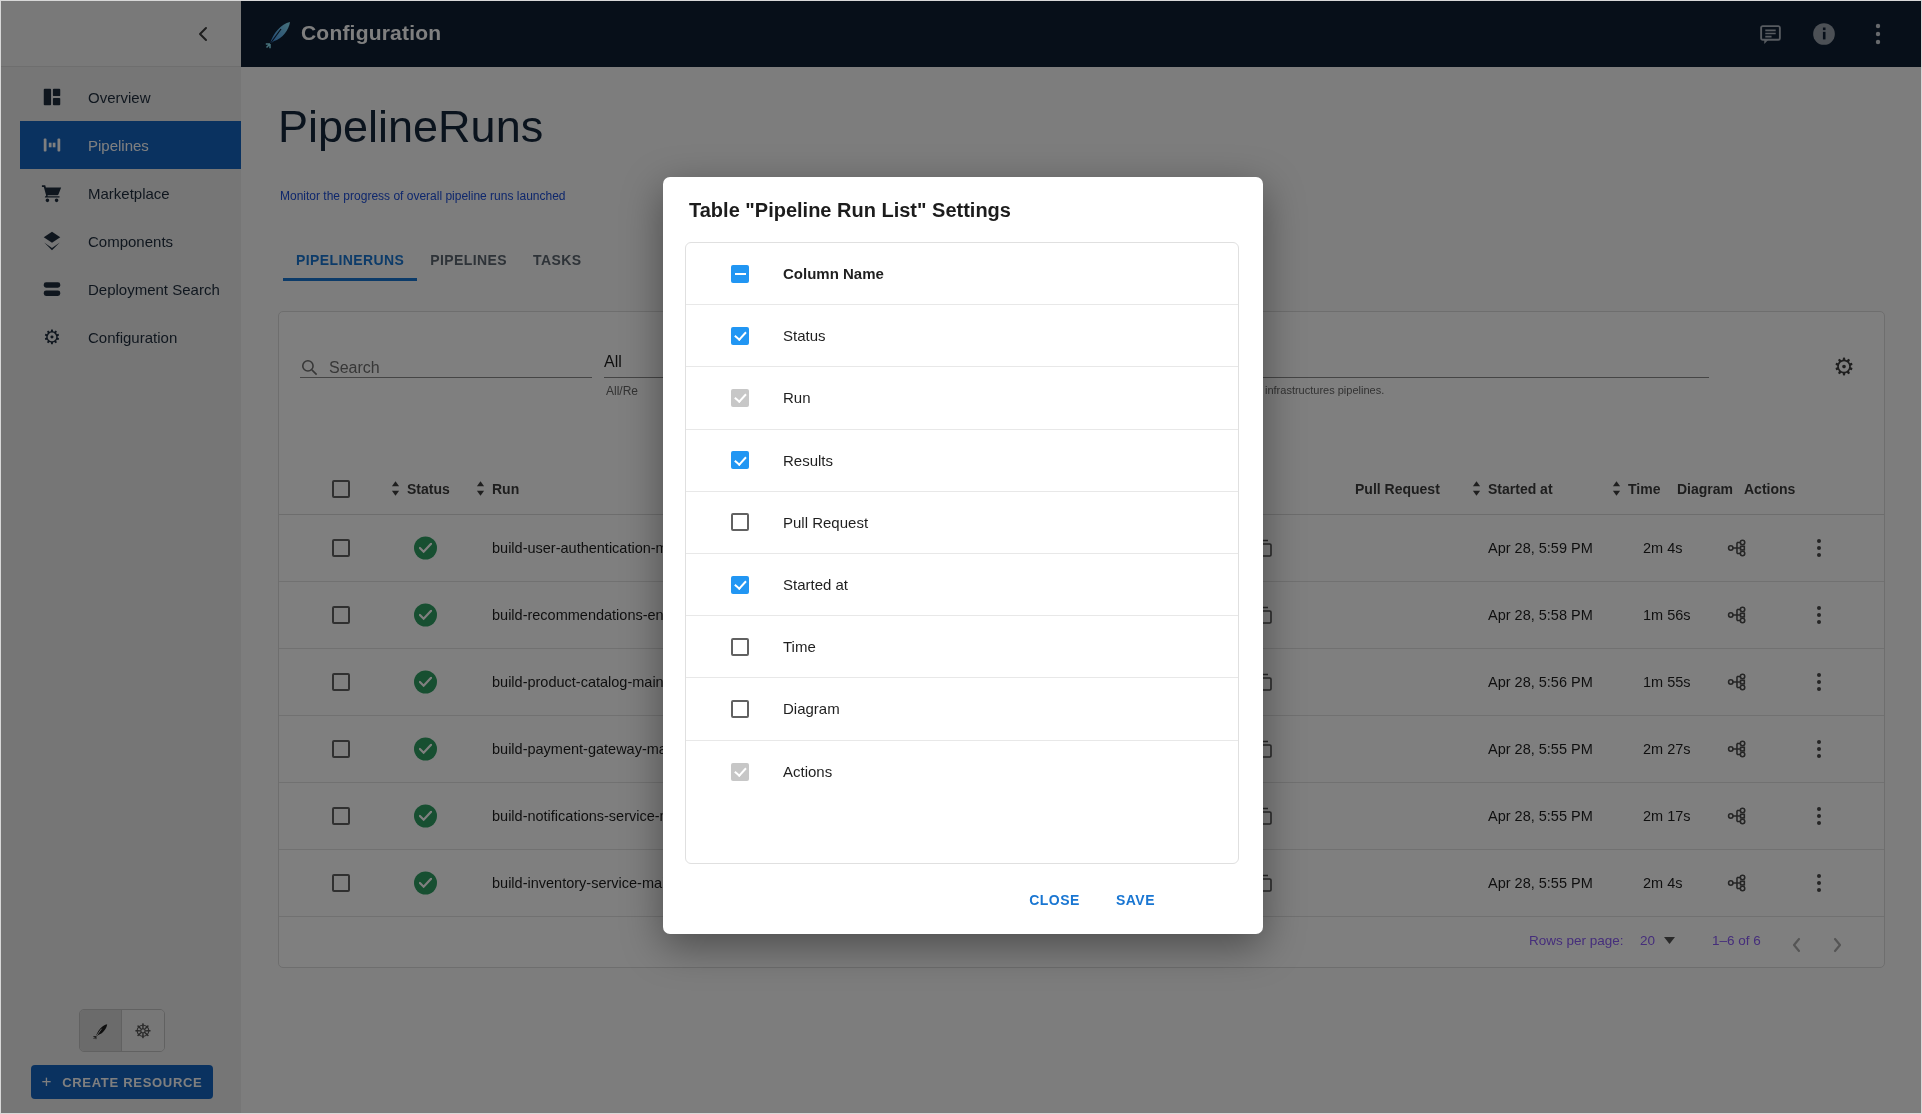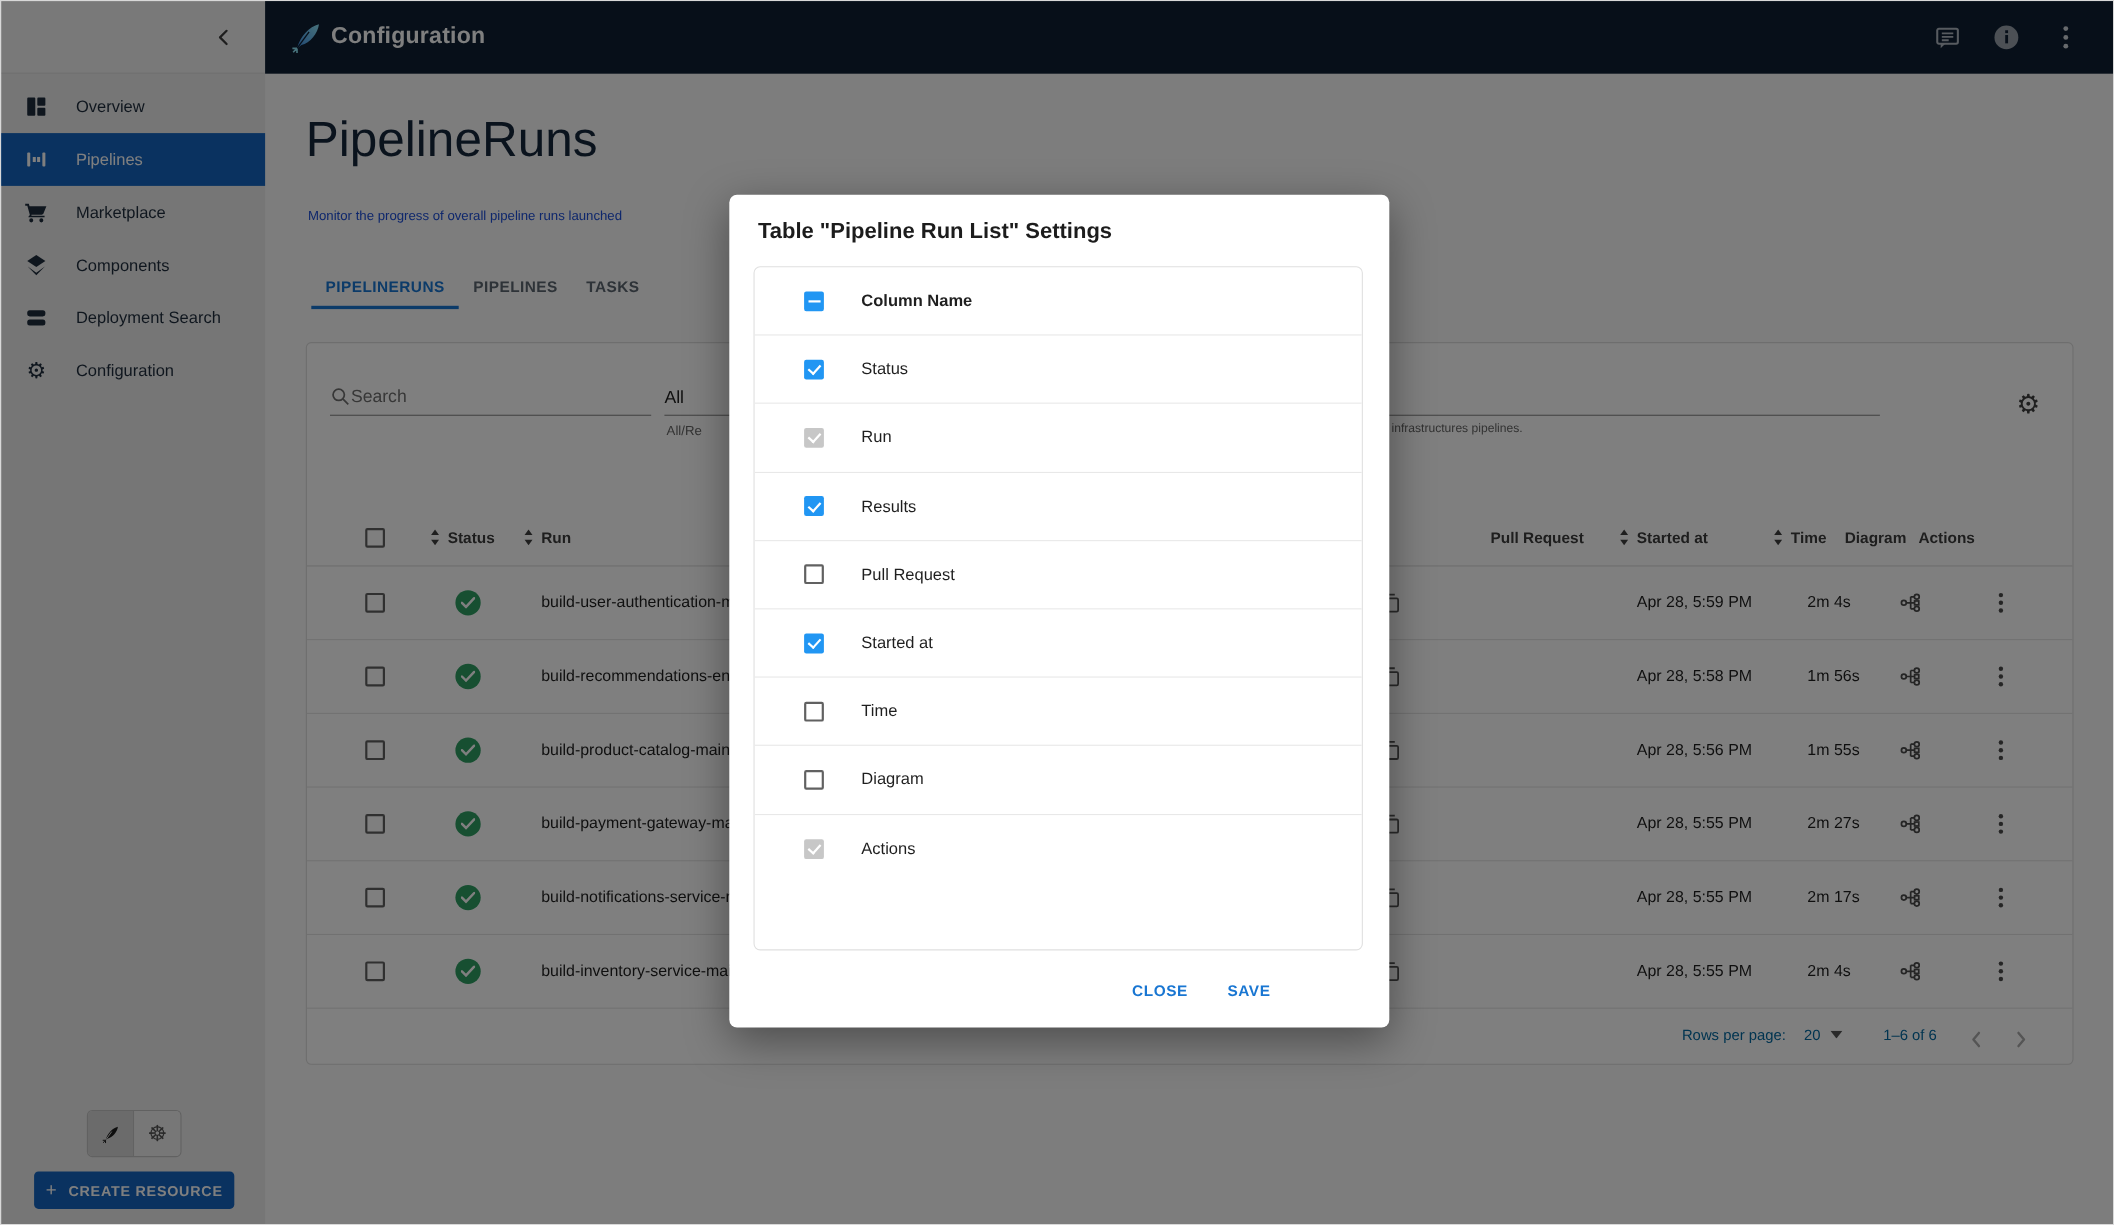--- a/index.html
+++ b/index.html
@@ -11,57 +11,57 @@
   }
   
   .topbar { position:absolute; left:240px; top:0; right:0; height:66px; background:#0e1f33; display:flex; align-items:center; }
   .logo { position:absolute; left:22px; top:17px; width:32px; height:32px; }
   .app-title { position:absolute; left:60px; top:20px; color:#fff; font-size:21px; font-weight:700; letter-spacing:.2px; }
   .topbar-icons { position:absolute; right:30px; top:0; height:66px; display:flex; align-items:center; gap:28px; }
   .tb-icon { width:26px; height:26px; display:flex; align-items:center; justify-content:center; cursor:pointer; }
   
   .sidebar { position:absolute; left:0; top:0; width:240px; height:100%; background:#ececec; }
   .sidebar-head { height:66px; background:#f3f3f3; border-bottom:1px solid #dcdcdc; display:flex; align-items:center; justify-content:flex-end; padding-right:32px; }
-  .nav { position:absolute; top:72px; left:0; right:0; }
+  .nav { position:absolute; top:72px; left:0; right:0;padding-left:19px; }
   .nav-item { height:48px; display:flex; align-items:center; padding-left:20px; gap:24px; color:#1f2d3d; font-size:15px; cursor:pointer; }
   .nav-item.selected { background:#1565c0; color:#fff; }
   .nav-icon { width:24px; height:24px; display:flex; align-items:center; justify-content:center; font-size:20px; }
   .env-toggle { position:absolute; left:78px; top:1008px; display:flex; border:1px solid #c2c2c2; border-radius:5px; overflow:hidden; }
   .env-btn { width:42px; height:41px; display:flex; align-items:center; justify-content:center; background:#efefef; cursor:pointer; font-size:20px; color:#555; }
   .env-btn.selected { background:#d7d7d7; border-right:1px solid #c2c2c2; color:#111; }
   .create-btn { position:absolute; left:30px; top:1064px; width:182px; height:34px; background:#1565c0; border:none; border-radius:4px; color:#fff; font-family:inherit; font-size:13px; font-weight:700; letter-spacing:.7px; display:flex; align-items:center; justify-content:center; gap:10px; cursor:pointer; }
   .create-btn .plus { font-size:17px; font-weight:400; }
   
   .page-title { position:absolute; left:277px; top:100px; font-size:45px; font-weight:400; color:#15263b; }
   .page-desc { position:absolute; left:279px; top:188px; font-size:12px; color:#1d4ed8; }
   .tabs { position:absolute; left:282px; top:240px; display:flex; height:38px; }
   .tab { padding:0 13px; display:flex; align-items:center; font-size:14px; font-weight:700; letter-spacing:.4px; color:#5c6670; cursor:pointer; position:relative; }
   .tab.selected { color:#1976d2; }
   .tab.selected::after { content:""; position:absolute; left:0; right:0; bottom:-2px; height:3px; background:#1976d2; }
   
   .card { position:absolute; left:277px; top:310px; width:1607px; height:657px; background:#fff; border:1px solid #dcdcdc; border-radius:5px; }
-  .search-box { position:absolute; left:21px; top:32px; width:292px; height:34px; border-bottom:1px solid #8a8a8a; display:flex; align-items:center; gap:0; }
+  .search-box { position:absolute; left:21px; top:32px; width:292px; height:34px; border-bottom:1px solid #8a8a8a; display:flex; align-items:flex-end; gap:10px; }
   .search-input { border:none; outline:none; background:transparent; font-family:inherit; font-size:16px; color:#222; width:240px; }
   .search-input::placeholder { color:#6f6f6f; }
   .sel-all { position:absolute; left:325px; top:32px; width:170px; height:34px; border-bottom:1px solid #8a8a8a; font-size:16px; color:#1d1d1d; display:flex; align-items:flex-end; padding-bottom:6px; cursor:pointer; }
   .sel-all-helper { position:absolute; left:327px; top:72px; font-size:12px; color:#666; }
   .sel-right { position:absolute; left:700px; top:32px; width:730px; height:34px; border-bottom:1px solid #8a8a8a; }
   .sel-right-helper { position:absolute; left:986px; top:72px; font-size:11px; color:#666; }
   .gear-btn { position:absolute; left:1548px; top:38px; width:34px; height:34px; display:flex; align-items:center; justify-content:center; font-size:24px; color:#3f3f3f; cursor:pointer; }
   
   .thead { position:absolute; left:0; top:155px; width:100%; height:48px; border-bottom:1px solid #dadada; font-size:14px; font-weight:700; color:#3d3d3d; }
   .thead span, .thead .hcell { position:absolute; top:14px; }
   .hsort { position:absolute; top:15px; }
   .trow { position:absolute; left:0; width:100%; height:67px; border-bottom:1px solid #e3e3e3; }
   .trow .cell { position:absolute; top:50%; transform:translateY(-50%); font-size:14.5px; color:#1f1f1f; }
   .run-link { color:#1b5bb5; cursor:pointer; white-space:nowrap; }
   .status-ok { width:23px; height:23px; border-radius:50%; background:#2f9e63; display:flex; align-items:center; justify-content:center; }
   .kebab { display:flex; flex-direction:column; gap:3px; cursor:pointer; }
   .kebab i { width:4px; height:4px; border-radius:50%; background:#4a4a4a; }
-  .tfoot { position:absolute; left:0; bottom:0; width:100%; height:52px; font-size:13.5px; color:#0369a1; }
+  .tfoot { position:absolute; left:0; bottom:0; width:100%; height:52px; font-size:13.5px; color:#8b5cf6; }
   .tfoot span { position:absolute; top:18px; }
   .pg-chevron { position:absolute; top:14px; width:24px; height:24px; display:flex; align-items:center; justify-content:center; cursor:default; }
   
   .cb { width:18px; height:18px; border-radius:2px; position:relative; flex:none; display:inline-block; cursor:pointer; }
   .cb-off { border:2px solid #616161; background:transparent; }
   .cb-on { background:#2196f3; }
   .cb-on::after { content:""; position:absolute; left:6px; top:2.5px; width:4.5px; height:9px; border:solid #fff; border-width:0 2px 2px 0; transform:rotate(42deg); }
   .cb-ind { background:#2196f3; }
   .cb-ind::after { content:""; position:absolute; left:3.5px; top:8px; width:11px; height:2.4px; background:#fff; }
   .cb-dis { background:#c7c7c7 !important; }

